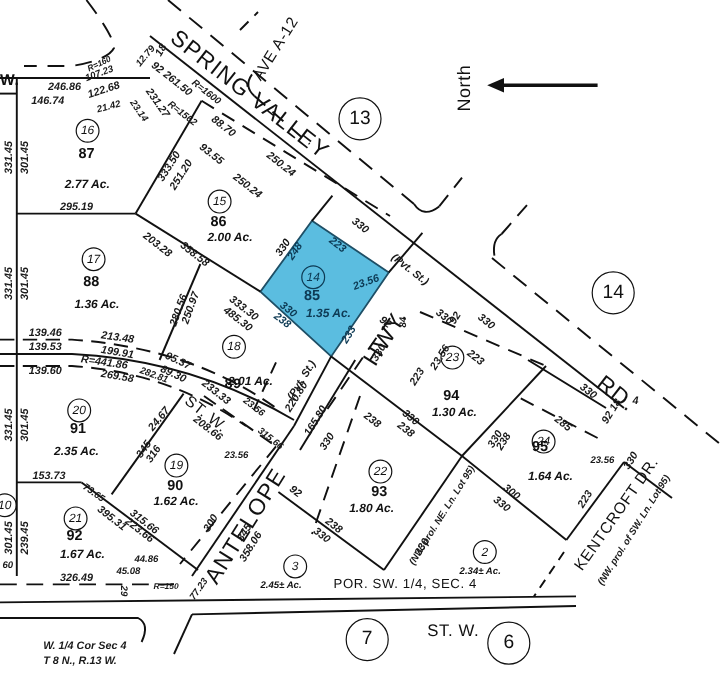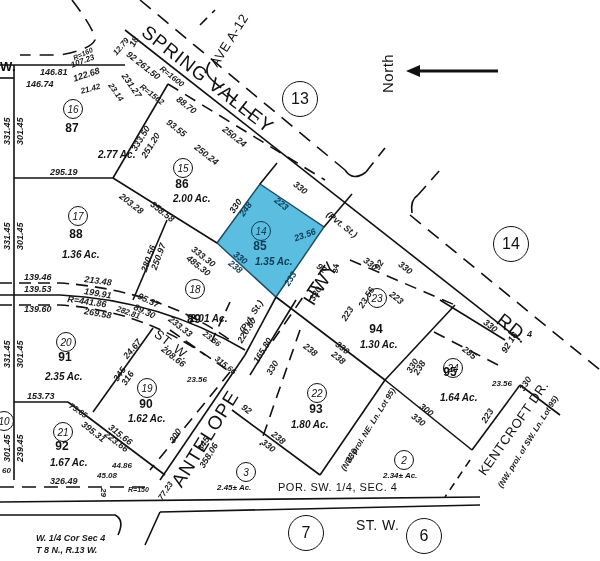--- a/index.html
+++ b/index.html
@@ -116,21 +116,21 @@
 <div class="lbl dim" style="left:238px;top:330px;transform:rotate(-58deg);">(Pvt. St.)</div>
 <div class="lbl street-sm" style="left:0px;top:60px;font-weight:bold;">W.</div>
 
 <div class="circ big" style="left:282px;top:81px;">13</div>
 <div class="circ big" style="left:493px;top:226px;">14</div>
 <div class="circ big" style="left:288px;top:515px;">7</div>
 <div class="circ big" style="left:406px;top:518px;">6</div>
 
 <div class="circ small" style="left:63px;top:99px;">16</div>
 <div class="lbl lotnum" style="left:52px;top:122px;">87</div>
-<div class="lbl acres" style="left:54px;top:150px;margin-left:44px;">2.77 Ac.</div>
+<div class="lbl acres" style="left:54px;top:150px;">2.77 Ac.</div>
 
 <div class="circ small" style="left:173px;top:158px;">15</div>
 <div class="lbl lotnum" style="left:162px;top:178px;">86</div>
 <div class="lbl acres" style="left:173px;top:194px;">2.00 Ac.</div>
 
 <div class="circ small hl" style="left:251px;top:221px;">14</div>
 <div class="lbl lotnum hlt" style="left:240px;top:240px;">85</div>
 <div class="lbl acres hlt" style="left:255px;top:257px;">1.35 Ac.</div>
 
 <div class="circ small" style="left:68px;top:206px;">17</div>
@@ -172,21 +172,21 @@
 <div class="lbl acres" style="left:383px;top:472px;font-size:8px;">2.34± Ac.</div>
 
 <div class="circ small" style="left:-6px;top:411px;">10</div>
 
 <div class="lbl street-sm" style="left:278px;top:482px;font-size:11px;">POR. SW. 1/4, SEC. 4</div>
 <div class="lbl dim" style="left:340px;top:468px;transform:rotate(-58deg);font-size:8px;">(NW. prol. NE. Ln. Lot 95)</div>
 <div class="lbl dim" style="left:497px;top:485px;transform:rotate(-58deg);font-size:8px;">(NW. prol. of SW. Ln. Lot 95)</div>
 <div class="lbl dim" style="left:36px;top:534px;">W. 1/4 Cor Sec 4</div>
 <div class="lbl dim" style="left:36px;top:546px;">T 8 N., R.13 W.</div>
 
-<div class="lbl dim" style="left:40px;top:68px;">146.81</div>
+<div class="lbl dim" style="left:40px;top:68px;">246.86</div>
 <div class="lbl dim" style="left:26px;top:80px;">146.74</div>
 <div class="lbl dim" style="left:70px;top:62px;transform:rotate(-20deg);font-size:8px;">107.23</div>
 <div class="lbl dim" style="left:72px;top:75px;transform:rotate(-18deg);">122.68</div>
 <div class="lbl dim" style="left:80px;top:88px;transform:rotate(-15deg);font-size:8px;">21.42</div>
 <div class="lbl dim" style="left:113px;top:82px;transform:rotate(55deg);font-size:8px;">23.14</div>
 <div class="lbl dim" style="left:127px;top:72px;transform:rotate(55deg);">231.27</div>
 <div class="lbl dim" style="left:130px;top:50px;transform:rotate(38deg);">92 261.50</div>
 <div class="lbl dim" style="left:112px;top:52px;transform:rotate(-50deg);font-size:8px;">12.79</div>
 <div class="lbl dim" style="left:72px;top:55px;transform:rotate(-25deg);font-size:7px;">R=160</div>
 <div class="lbl dim" style="left:163px;top:65px;transform:rotate(38deg);font-size:8px;">R=1600</div>

